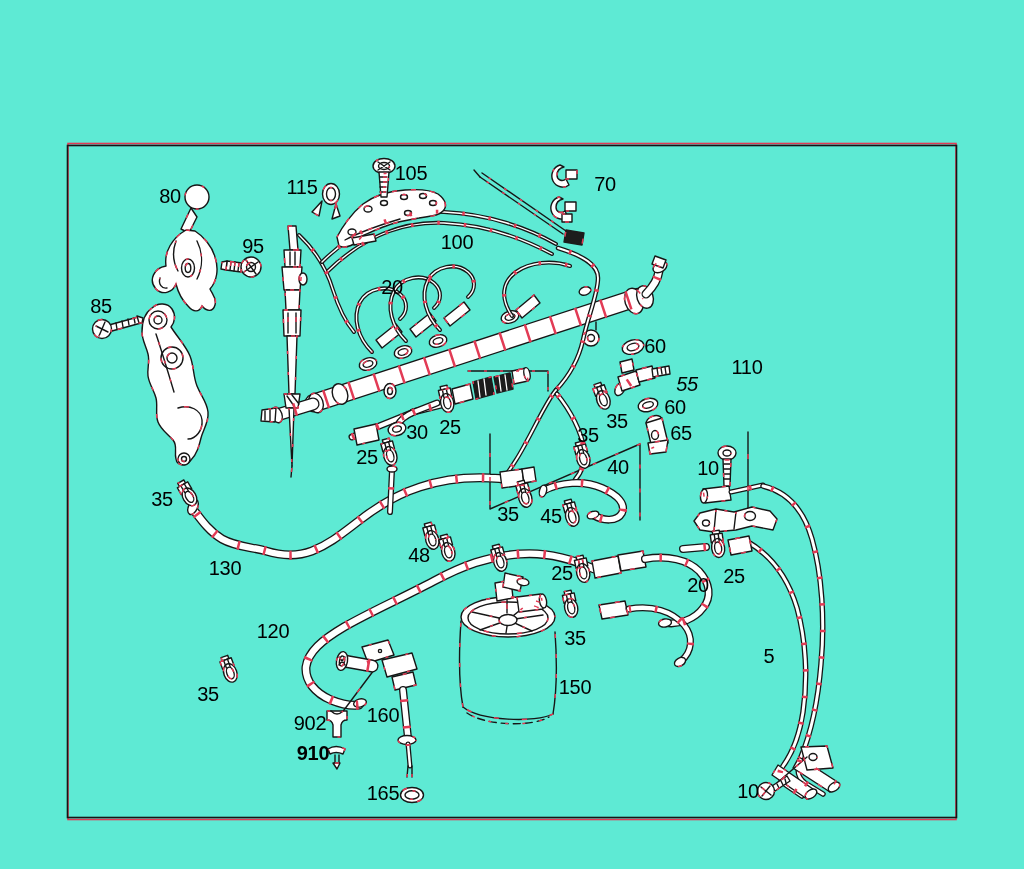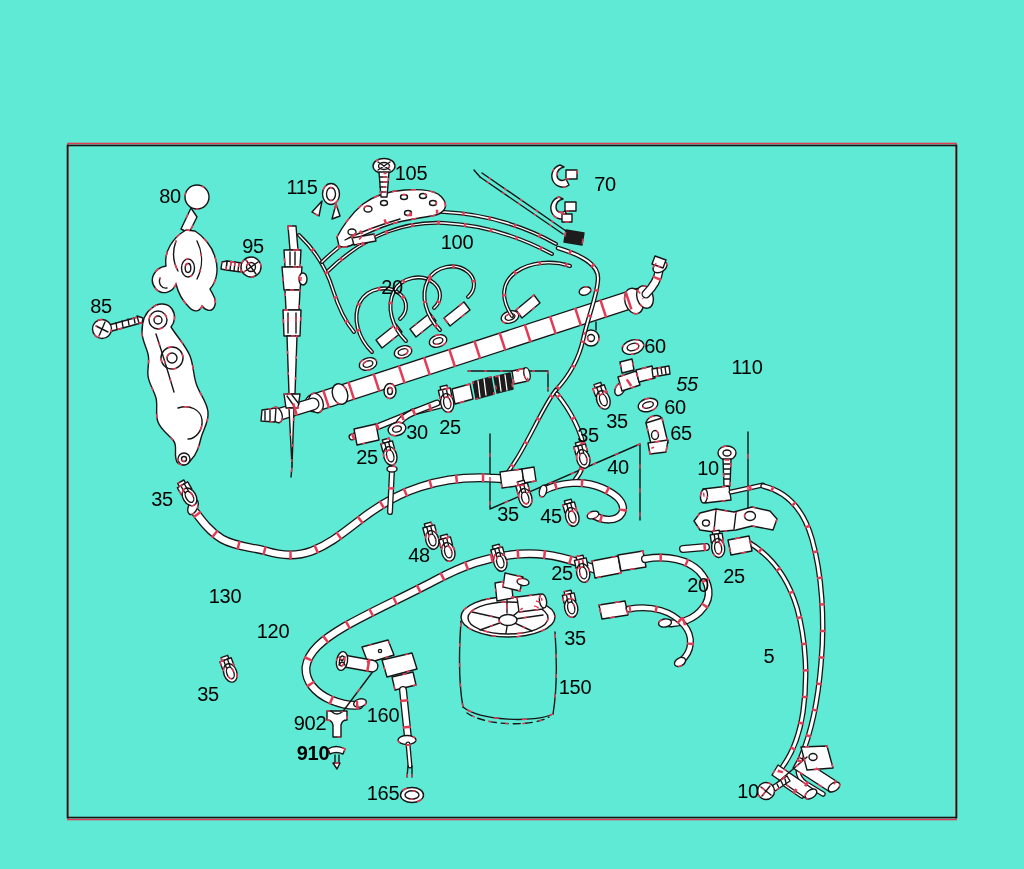--- a/index.html
+++ b/index.html
@@ -692,21 +692,21 @@
       <span class="part-label" style="left: 417px; top: 432px;">30</span>
       <span class="part-label" style="left: 681px; top: 433px;">65</span>
       <span class="part-label" style="left: 588px; top: 435px;">35</span>
       <span class="part-label" style="left: 367px; top: 457px;">25</span>
       <span class="part-label" style="left: 618px; top: 467px;">40</span>
       <span class="part-label" style="left: 708px; top: 468px;">10</span>
       <span class="part-label" style="left: 162px; top: 499px;">35</span>
       <span class="part-label" style="left: 508px; top: 514px;">35</span>
       <span class="part-label" style="left: 551px; top: 516px;">45</span>
       <span class="part-label" style="left: 419px; top: 555px;">48</span>
-      <span class="part-label" style="left: 225px; top: 568px; margin-top: 28px;">130</span>
+      <span class="part-label" style="left: 225px; top: 568px;">130</span>
       <span class="part-label" style="left: 562px; top: 573px;">25</span>
       <span class="part-label" style="left: 734px; top: 576px;">25</span>
       <span class="part-label" style="left: 698px; top: 585px;">20</span>
       <span class="part-label" style="left: 273px; top: 631px;">120</span>
       <span class="part-label" style="left: 575px; top: 638px;">35</span>
       <span class="part-label" style="left: 769px; top: 656px;">5</span>
       <span class="part-label" style="left: 575px; top: 687px;">150</span>
       <span class="part-label" style="left: 208px; top: 694px;">35</span>
       <span class="part-label" style="left: 383px; top: 715px;">160</span>
       <span class="part-label" style="left: 310px; top: 723px;">902</span>

